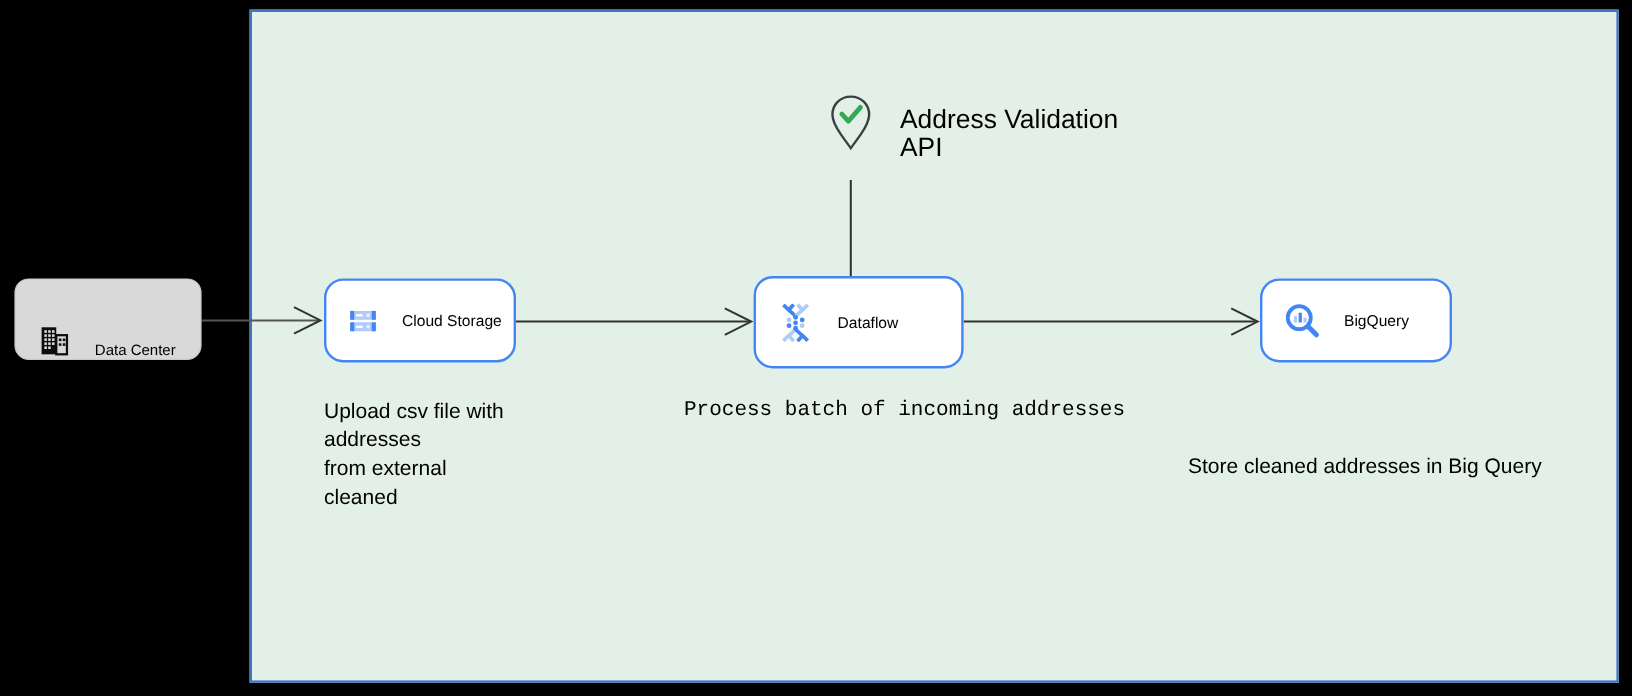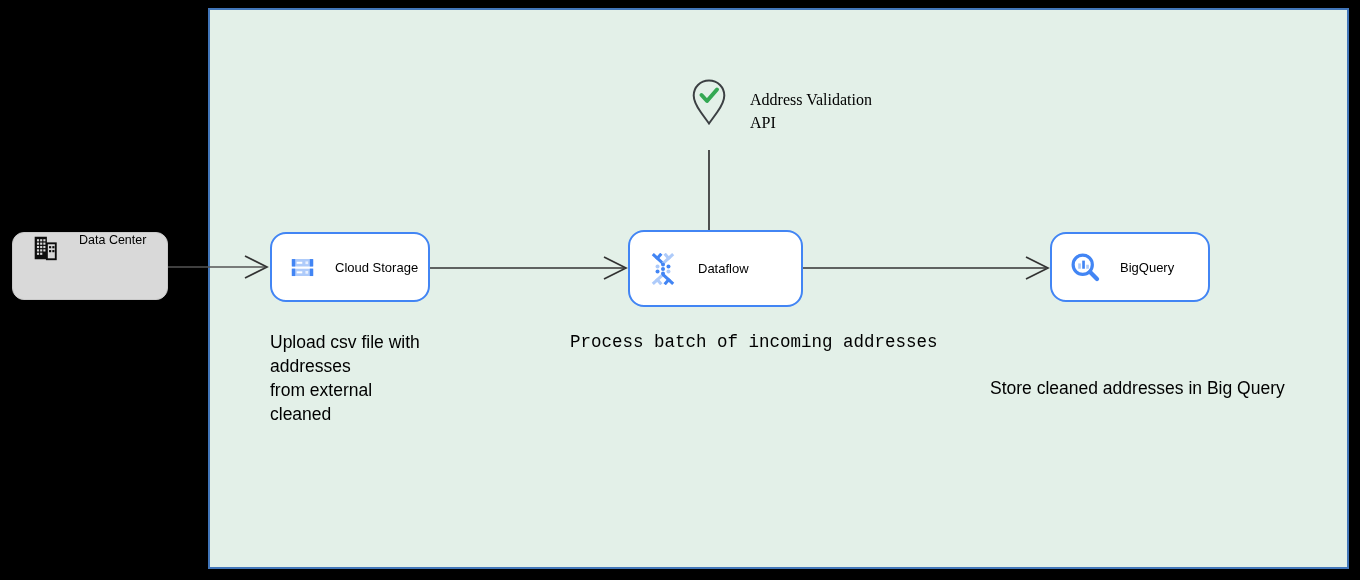--- a/index.html
+++ b/index.html
@@ -33,39 +33,38 @@
     z-index:3;
   }
   .node .icon { margin-left:17px; flex:0 0 auto; display:flex; }
   .node .node-label { margin-left:19px; font-size:13px; white-space:nowrap; }
   .external-node {
     position:absolute; left:12px; top:232px;
     width:156px; height:68px;
     background:#d9d9d9;
     border:1px solid #c9c9c9;
     border-radius:12px;
-    display:flex; align-items:flex-start;
+    display:flex; align-items:flex-end;
     box-sizing:border-box;
     z-index:3;
   }
   .external-node .icon { margin-left:17px; display:flex; }
   .external-node .node-label { margin-left:19px; font-size:12.5px; white-space:nowrap; }
   .caption {
     position:absolute;
     font-size:17.5px;
     line-height:24px;
     white-space:pre-line;
     z-index:2;
   }
   .annotation-label {
     position:absolute; left:750px; top:88px;
-    font-size:16px; line-height:23px;
+    font-size:22px; line-height:23px;
     white-space:pre-line;
     z-index:2;
-    font-family:Liberation Serif, serif;
   }
   .pin { position:absolute; left:692px; top:79px; width:34px; height:54px; z-index:2; }
   #node-cloud-storage { left:270px; top:232px; width:160px; height:70px; }
   #node-dataflow      { left:628px; top:230px; width:175px; height:77px; }
   #node-bigquery      { left:1050px; top:232px; width:160px; height:70px;align-items:center; }
   #caption-1 { left:270px; top:330px; }
   #caption-2 { left:570px; top:330px; white-space:nowrap;font-family:Liberation Mono, monospace; }
   #caption-3 { left:990px; top:338px; white-space:nowrap;margin-top:38px; }
 </style>
 </head>

